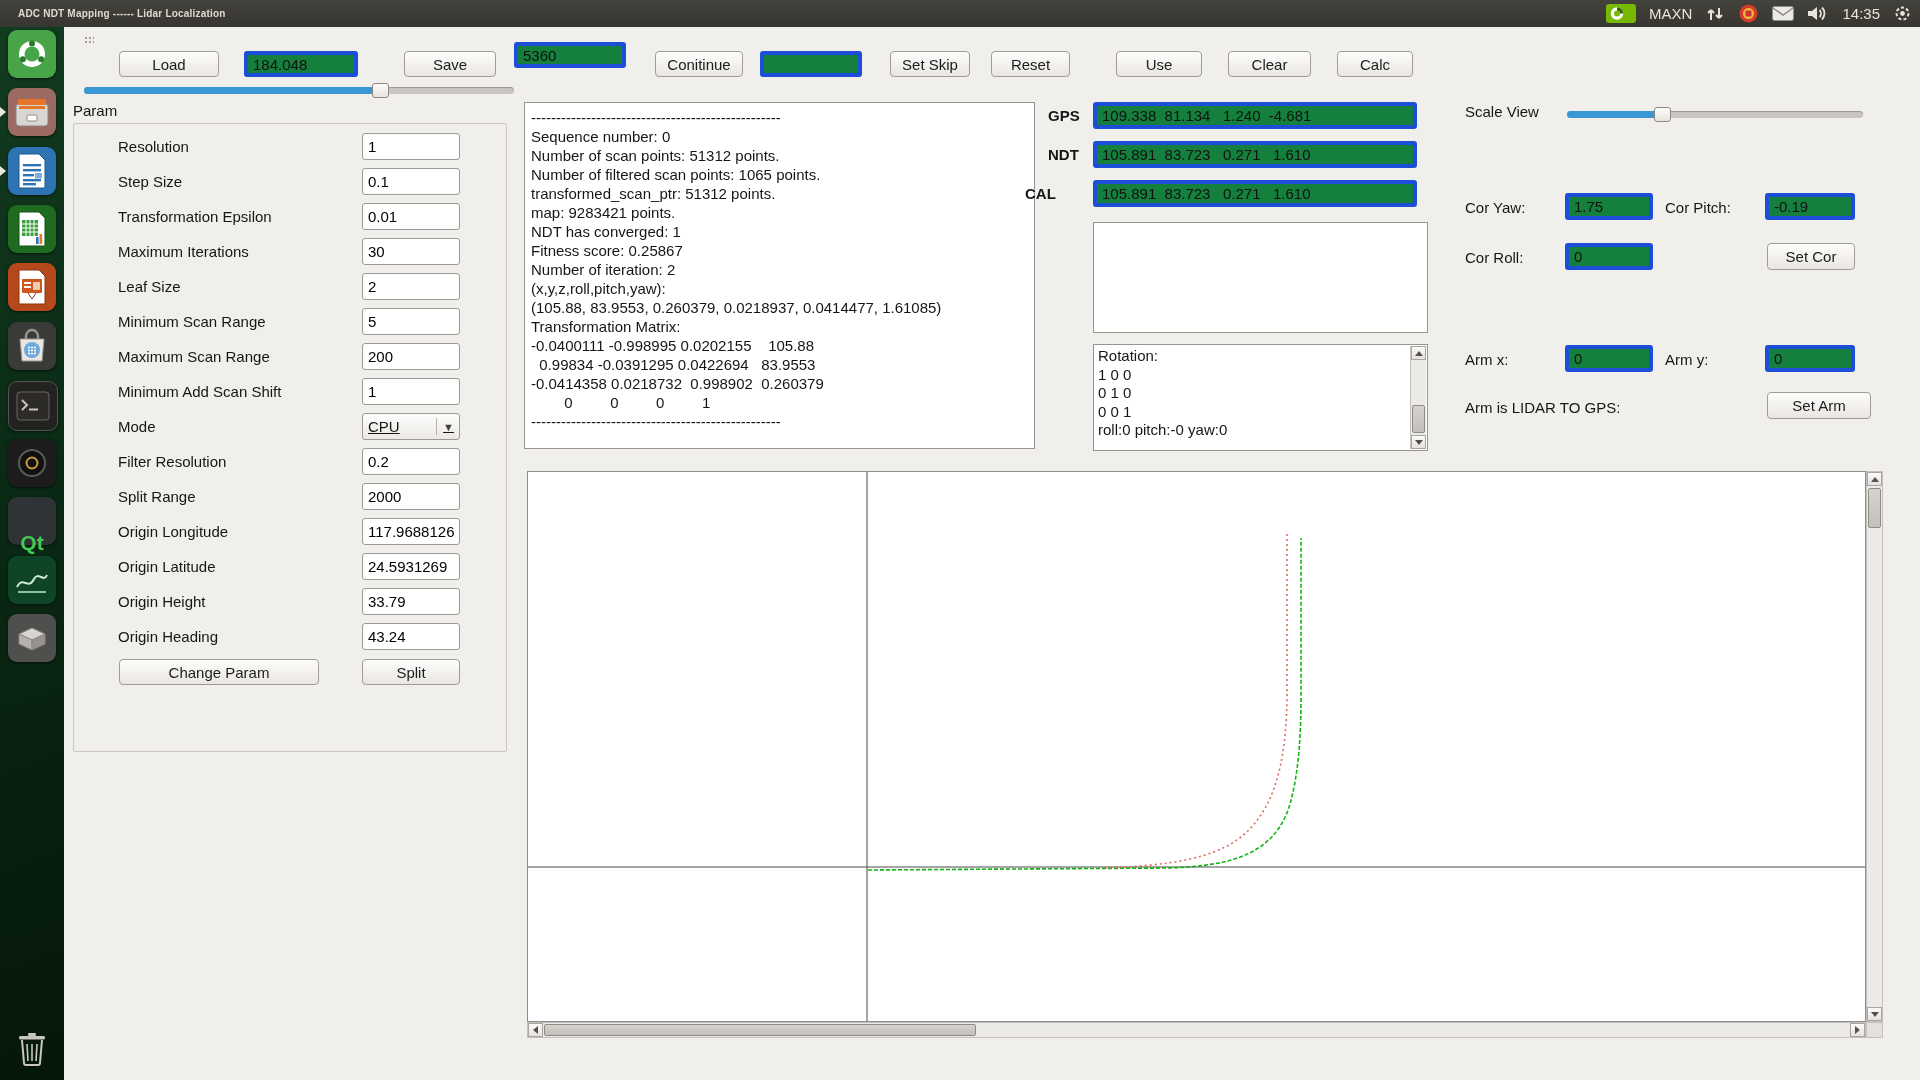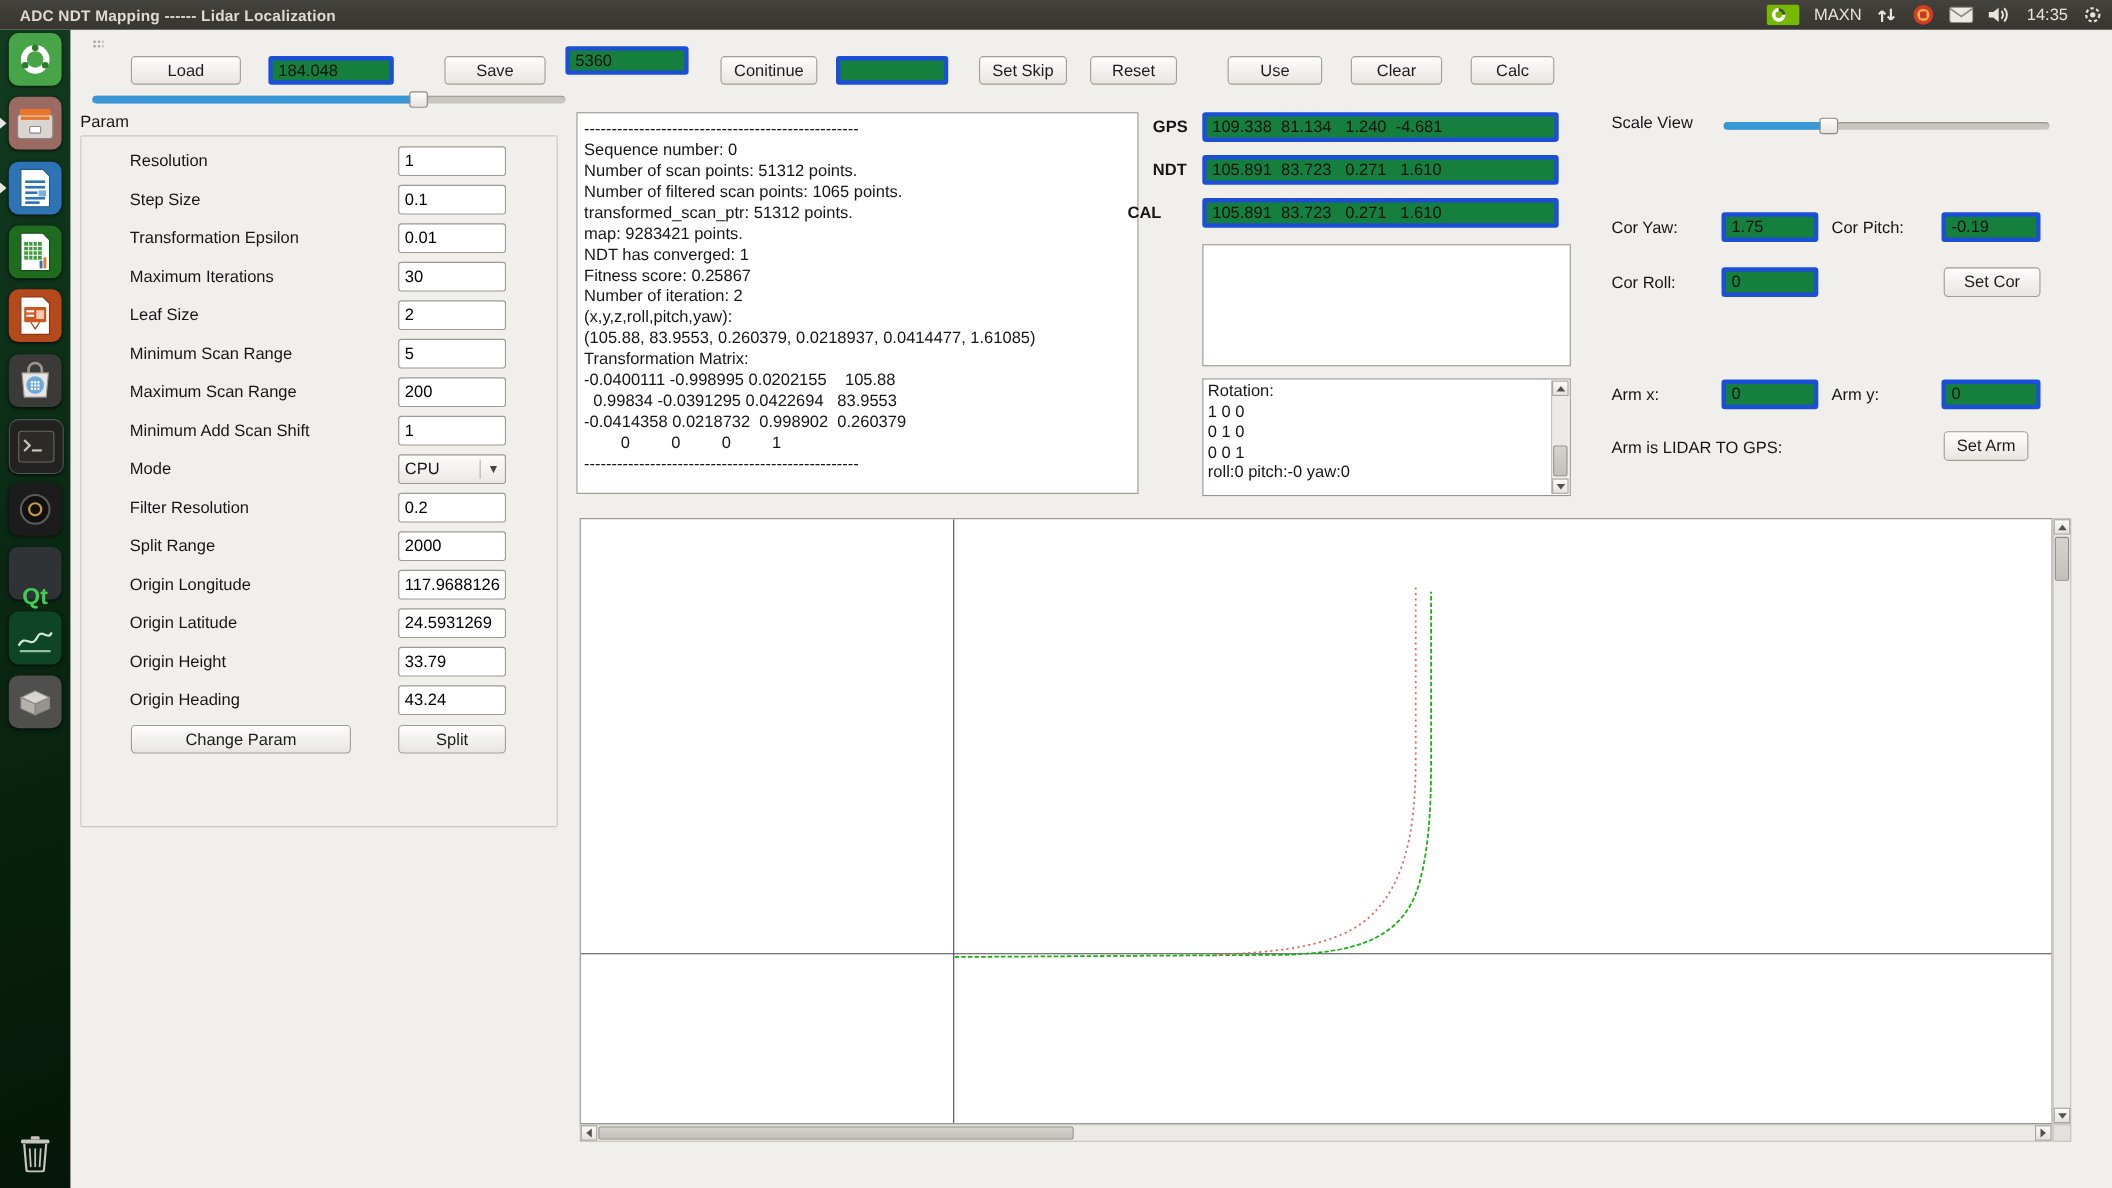--- a/index.html
+++ b/index.html
@@ -2,21 +2,21 @@
 <html><head>
 <meta charset="utf-8">
 <style>
   html,body{margin:0;padding:0;background:#000;}
   #app{position:relative;width:1920px;height:1080px;overflow:hidden;
        font-family:"Liberation Sans",sans-serif;color:#161616;
        background:#f1efec;}
   
   #topbar{position:absolute;left:0;top:0;width:1920px;height:27px;
           background:linear-gradient(#44423d,#36352f);display:flex;align-items:center;z-index:50;}
-  #topbar .title{color:#dfdbd2;font-size:14px;font-weight:bold;padding-left:18px;letter-spacing:.2px;}
+  #topbar .title{color:#dfdbd2;font-size:10px;font-weight:bold;padding-left:18px;letter-spacing:.2px;}
   #tray{position:absolute;right:8px;top:0;height:27px;display:flex;align-items:center;gap:13px;color:#e8e4dc;font-size:15px;}
   .tray-ic{display:inline-flex;align-items:center;justify-content:center;}
   
   #dock{position:absolute;left:0;top:27px;width:64px;height:1053px;
         background:linear-gradient(160deg,#123c20 0%,#0a2914 45%,#051708 100%);z-index:40;}
   .dock-item{position:absolute;left:8px;width:48px;height:48px;border-radius:9px;
              display:flex;align-items:center;justify-content:center;box-shadow:0 1px 3px rgba(0,0,0,.6);}
   .run-arrow{position:absolute;left:0;width:0;height:0;border-top:5px solid transparent;
              border-bottom:5px solid transparent;border-left:6px solid #e8e6e2;}
   
@@ -39,21 +39,21 @@
   
   #param-box{position:absolute;left:73px;top:123px;width:432px;height:627px;
              border:1px solid #cbc8c3;border-radius:2px;}
   .prow-list{position:absolute;display:flex;flex-direction:column;gap:8px;}
   .prow{height:27px;display:flex;align-items:center;justify-content:space-between;}
   .prow .plabel{font-size:15px;white-space:nowrap;}
   .prow input{width:98px;height:27px;background:#fff;border:1px solid #9d9993;border-radius:3px;
               font-size:15px;padding:0 5px;box-sizing:border-box;font-family:"Liberation Sans",sans-serif;outline:none;}
   .combo{display:flex;align-items:center;justify-content:space-between;width:98px;height:27px;
          background:linear-gradient(#fdfdfc,#ebe8e4);border:1px solid #9d9993;border-radius:3px;
-         box-sizing:border-box;padding:0 5px;font-size:15px;}
+         box-sizing:border-box;padding:0 5px;font-size:15px;text-decoration:underline;}
   .combo .arr{font-size:11px;color:#444;border-left:1px solid #b5b1ab;padding-left:6px;height:17px;display:flex;align-items:center;}
   
   #log{padding:5px 6px;overflow:hidden;}
   .log-line{white-space:pre;font-size:15px;line-height:19px;}
   
   #rotation{padding:2px 4px;}
   #rotation .log-line{line-height:18.5px;}
   .vsb{position:absolute;top:1px;right:1px;bottom:1px;width:15px;background:#eceae6;border-left:1px solid #c4c1bc;}
   .sb-btn{position:absolute;left:0;width:15px;height:14px;background:linear-gradient(#fbfbfa,#e5e2de);
           border:1px solid #a9a5a0;box-sizing:border-box;display:flex;align-items:center;justify-content:center;}
@@ -407,21 +407,21 @@
   <div class="lbl" style="left:1465px;top:249px;">Cor Roll:</div>
   <input class="inp" style="left: 1565px; top: 243px; width: 88px; height: 27px;" value="0">
   <div class="btn" style="left:1767px;top:243px;width:88px;height:27px;">Set Cor</div>
 
   <div class="lbl" style="left:1465px;top:351px;">Arm x:</div>
   <input class="inp" style="left: 1565px; top: 345px; width: 88px; height: 27px;" value="0">
   <div class="lbl" style="left:1665px;top:351px;">Arm y:</div>
   <input class="inp" style="left: 1765px; top: 345px; width: 90px; height: 27px;" value="0">
 
   <div class="lbl" style="left:1465px;top:399px;">Arm is LIDAR TO GPS:</div>
-  <div class="btn" style="left:1767px;top:392px;width:77px;height:27px;">Set Arm</div>
+  <div class="btn" style="left:1767px;top:392px;width:104px;height:27px;">Set Arm</div>
 
   <div id="plot">
     <div id="plot-canvas">
       <svg width="1337" height="549" viewBox="0 0 1337 549">
         <line x1="339" y1="0" x2="339" y2="549" stroke="#4a4a48" stroke-width="1"></line>
         <line x1="0" y1="395" x2="1337" y2="395" stroke="#4a4a48" stroke-width="1"></line>
         <path d="M 340 398 L 640 396 C 702 394 747 383 762 332 C 771 300 773 262 773 222 L 773 66" fill="none" stroke="#12b30e" stroke-width="1.6" stroke-dasharray="4 2"></path>
         <path d="M 759 62 L 759 218 C 759 290 747 347 701 373 C 668 391 622 394 576 396" fill="none" stroke="#e0685f" stroke-width="1.6" stroke-dasharray="2 3"></path>
       </svg>
     </div>

